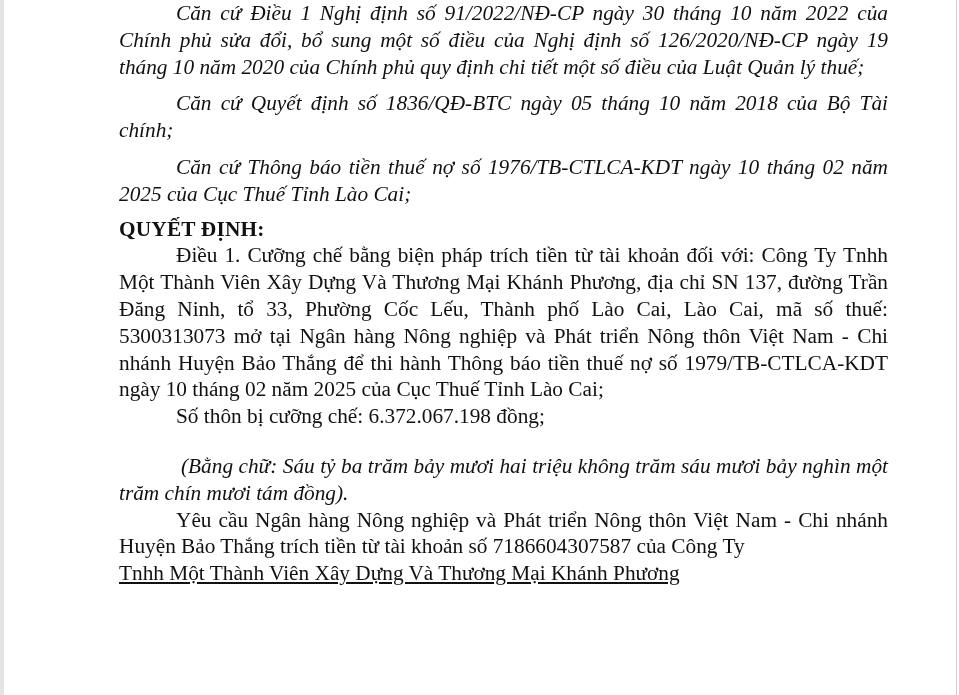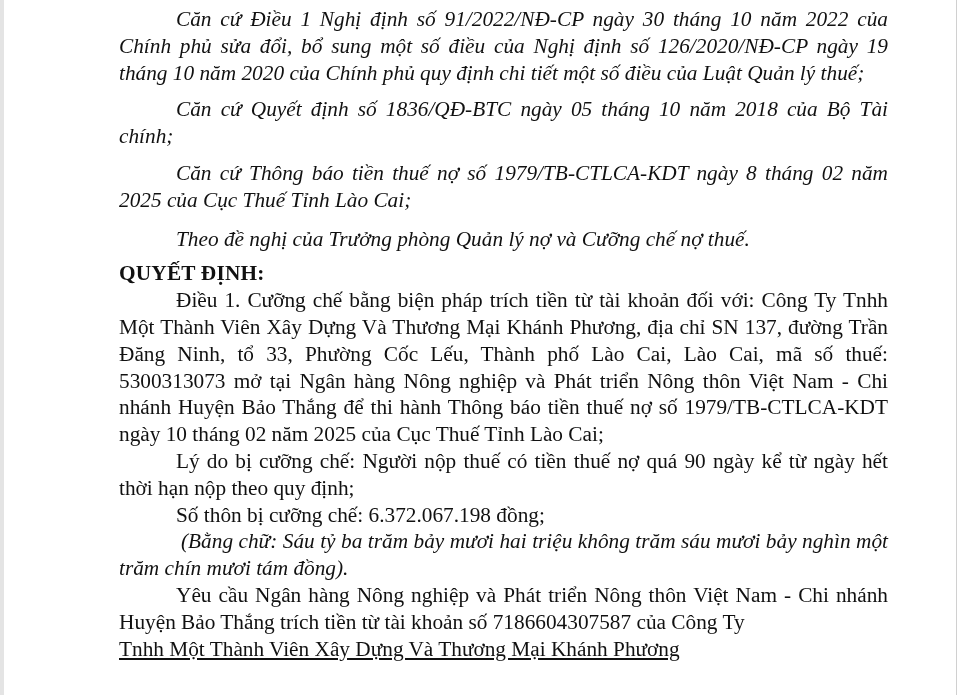--- a/index.html
+++ b/index.html
@@ -23,21 +23,21 @@
   }
   .right-edge {
     position: absolute;
     left: 956px; top: 0;
     width: 1px; height: 695px;
     background: #d0d0d0;
   }
   .page {
     position: absolute;
     left: 119px;
-    top: 6px;
+    top: 0;
     width: 769px;
     font-size: 21.3px;
     line-height: 26.8px;
   }
   p {
     margin: 0;
     text-align: justify;
     text-align-last: left;
   }
   .indent { text-indent: 57px; }
@@ -45,48 +45,46 @@
   .gap-sm { margin-top: 10px; }
   .gap-md { margin-top: 12px; }
   .heading {
     text-align: left;
     font-weight: bold;
     margin-top: 8px;
     margin-left: 0;
     letter-spacing: 0.2px;
   }
   .b { font-weight: normal; }
-  .words { text-indent: 62px; }
+  .words { text-indent: 62px; margin-top: 23px; }
   .cut-line {
     white-space: nowrap;
     overflow: hidden;
     text-decoration: underline;
   }
 </style>
 </head>
 <body>
 
 <div class="left-strip"></div>
 <div class="right-edge"></div>
 
 <div class="page">
 
   <p class="indent it">Căn cứ Điều 1 Nghị định số 91/2022/NĐ-CP ngày 30 tháng 10 năm 2022 của Chính phủ sửa đổi, bổ sung một số điều của Nghị định số 126/2020/NĐ-CP ngày 19 tháng 10 năm 2020 của Chính phủ quy định chi tiết một số điều của Luật Quản lý thuế;</p>
 
   <p class="indent it gap-sm">Căn cứ Quyết định số 1836/QĐ-BTC ngày 05 tháng 10 năm 2018 của Bộ Tài chính;</p>
 
-  <p class="indent it gap-sm">Căn cứ Thông báo tiền thuế nợ số 1979/TB-CTLCA-KDT ngày 8 tháng 02 năm 2025 của Cục Thuế Tỉnh Lào Cai;</p>
+  <p class="indent it gap-sm">Căn cứ Thông báo tiền thuế nợ số 1976/TB-CTLCA-KDT ngày 10 tháng 02 năm 2025 của Cục Thuế Tỉnh Lào Cai;</p>
 
-  <p class="indent it gap-md">Theo đề nghị của Trưởng phòng Quản lý nợ và Cưỡng chế nợ thuế.</p>
 
   <p class="heading">QUYẾT ĐỊNH:</p>
 
   <p class="indent"><span class="b">Điều 1.</span><span> Cưỡng chế bằng biện pháp trích tiền từ tài khoản đối với: Công Ty Tnhh Một Thành Viên Xây Dựng Và Thương Mại Khánh Phương, địa chỉ SN 137, đường Trần Đăng Ninh, tổ 33, Phường Cốc Lếu, Thành phố Lào Cai, Lào Cai, mã số thuế: 5300313073 mở tại Ngân hàng Nông nghiệp và Phát triển Nông thôn Việt Nam - Chi nhánh Huyện Bảo Thắng để thi hành Thông báo tiền thuế nợ số 1979/TB-CTLCA-KDT ngày 10 tháng 02 năm 2025 của Cục Thuế Tỉnh Lào Cai;</span></p>
 
-  <p class="indent">Lý do bị cưỡng chế: Người nộp thuế có tiền thuế nợ quá 90 ngày kể từ ngày hết thời hạn nộp theo quy định;</p>
 
   <p class="indent">Số thôn bị cưỡng chế: 6.372.067.198 đồng;</p>
 
   <p class="words it">(Bằng chữ: Sáu tỷ ba trăm bảy mươi hai triệu không trăm sáu mươi bảy nghìn một trăm chín mươi tám đồng).</p>
 
   <p class="indent">Yêu cầu Ngân hàng Nông nghiệp và Phát triển Nông thôn Việt Nam - Chi nhánh Huyện Bảo Thắng trích tiền từ tài khoản số 7186604307587 của Công Ty</p>
 
   <p class="cut-line">Tnhh Một Thành Viên Xây Dựng Và Thương Mại Khánh Phương</p>
 
 </div>

